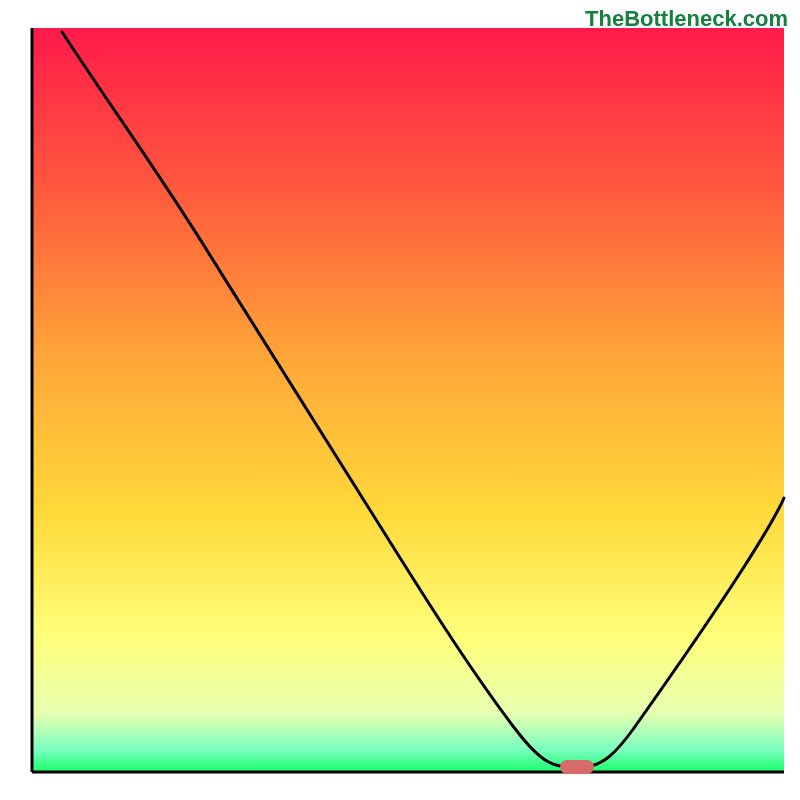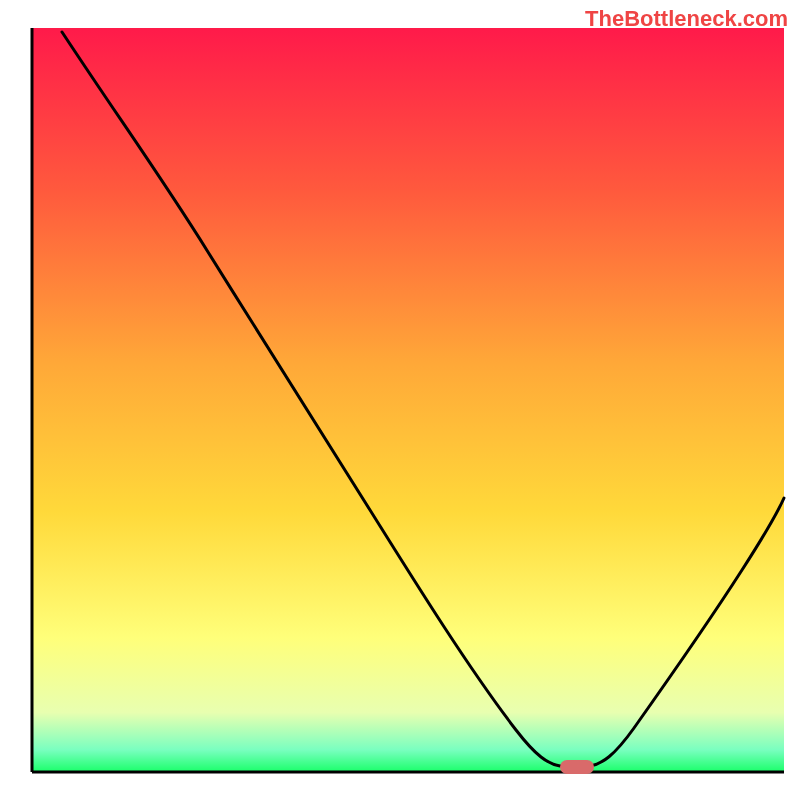--- a/index.html
+++ b/index.html
@@ -5,21 +5,21 @@
   * { margin: 0; padding: 0; box-sizing: border-box; }
   body { width: 800px; height: 800px; overflow: hidden; position: relative; background: #fff; }
   .chart-container { width: 800px; height: 800px; position: relative; }
   .watermark {
     position: absolute;
     top: 6px;
     right: 12px;
     font-family: Arial, sans-serif;
     font-size: 22px;
     font-weight: bold;
-    color: #ef4444;
+    color: #15803d;
     z-index: 10;
   }
   svg { display: block; }
 </style>
 </head>
 <body>
 
 <div class="chart-container">
   <div class="watermark">TheBottleneck.com</div>
   <svg width="800" height="800" viewBox="0 0 800 800">

